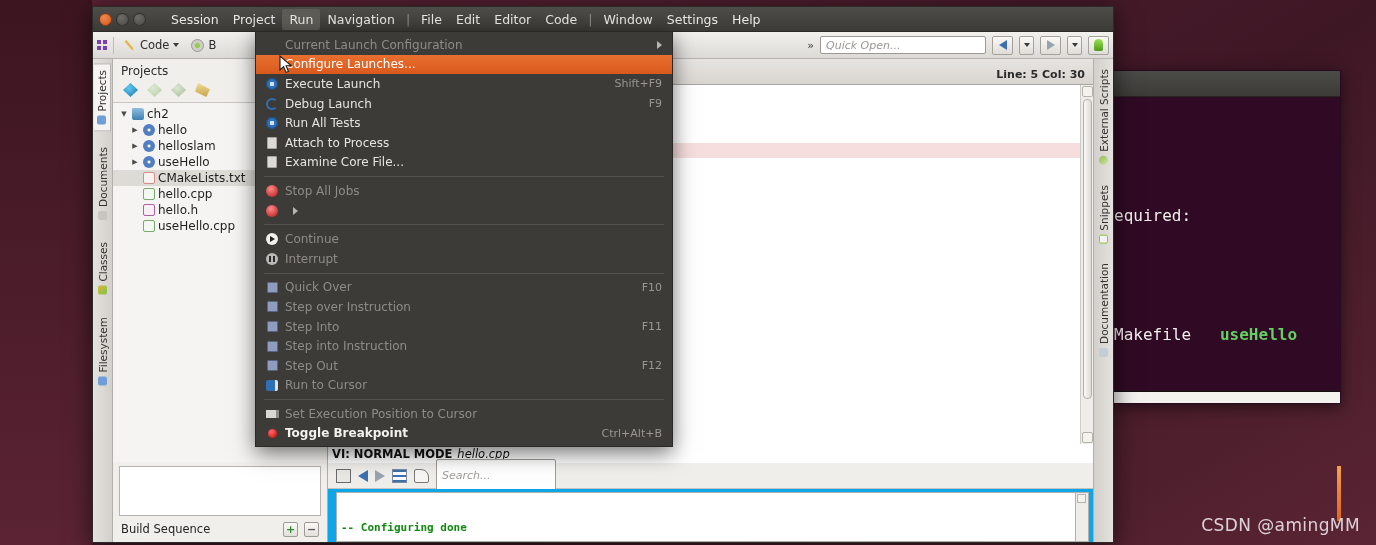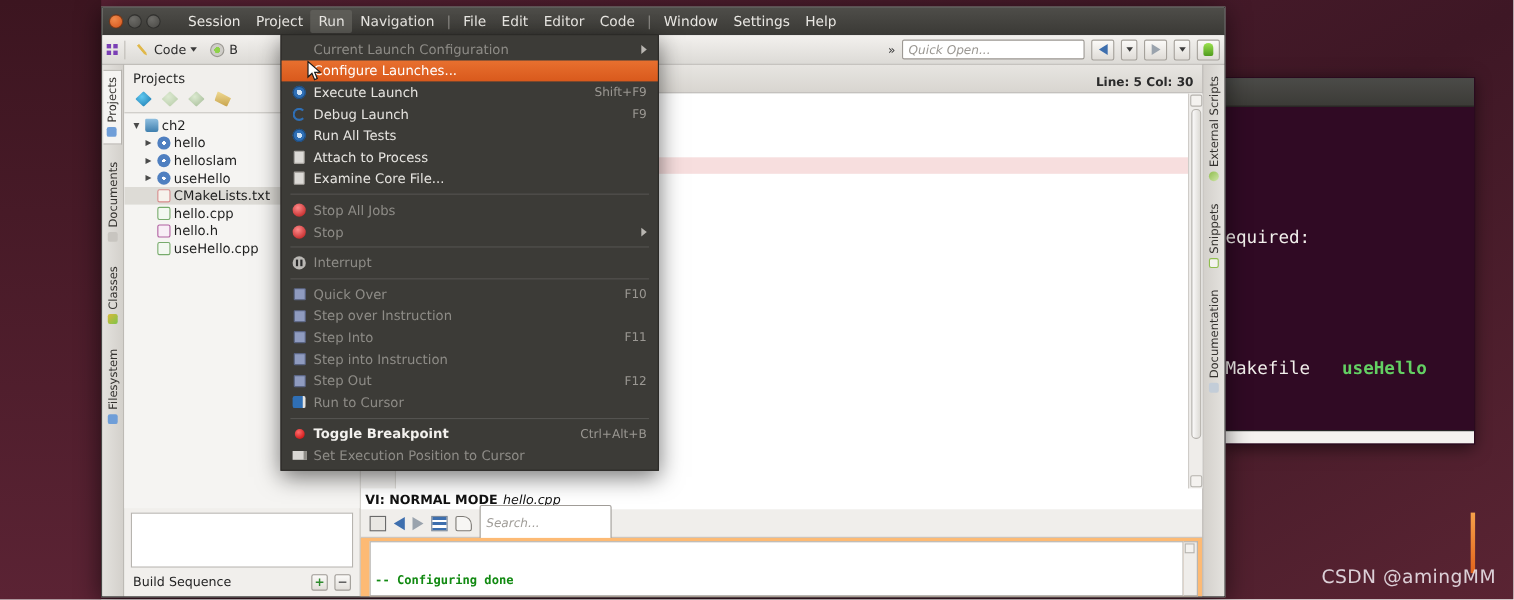--- a/index.html
+++ b/index.html
@@ -209,41 +209,41 @@
             border-right:10px solid #3e6fae; }
   .fi.next{ width:0;height:0;border-top:6px solid transparent;border-bottom:6px solid transparent;
             border-left:10px solid #9aa3ad; }
   .fi.lines{ background:linear-gradient(#3e6fae 0 20%,#fff 20% 40%,#3e6fae 40% 60%,#fff 60% 80%,#3e6fae 80% 100%);
              border:1px solid #7d8b9c; }
   .fi.copy{ border:1px solid #7d7a75; border-radius:2px 8px 2px 2px; background:#f7f6f4; }
   #search-input{ width:120px; height:17px; background:#fff; border:1px solid #a09c97;
                  border-radius:2px; font-size:11px; font-style:italic; color:#a09d98;
                  display:flex; align-items:center; padding:16px 5px; }
   
-  #console-wrap{ flex:0 0 auto; height:53px; background:#fdba74; padding:3px 4px 0 8px; display:flex; }
+  #console-wrap{ flex:0 0 auto; height:53px; background:#0ea5e9; padding:3px 4px 0 8px; display:flex; }
   #console{
     flex:1; background:#fff; border:1px solid #b3b0ab;
     font-family:"DejaVu Sans Mono","Liberation Mono",monospace;
     font-size:11px; line-height:13px; padding:2px 4px; overflow:hidden; white-space:pre;
   }
   .c-green{ color:#128a12; font-weight:bold; }
   #console-scroll{ width:13px; background:#efedea; border:1px solid #b3b0ab; border-left:none; position:relative;}
   #console-scroll .sbtn{ position:absolute; left:1px; top:1px; width:9px;height:9px;
                          border:1px solid #b5b2ad; background:#f4f2ef;}
 
   
   #right-strip{
     width:20px; background:linear-gradient(90deg,#d3d0cb,#e4e2de);
     border-left:1px solid #b3b0ab; display:flex; flex-direction:column;
     align-items:center; padding-top:4px; gap:8px;
   }
 
   
   #run-menu{
-    position:absolute; left:255px; top:31px; width:344px;
+    position:absolute; left:255px; top:31px; width:418px;
     background:#3c3b37; border:1px solid #2a2926;
     box-shadow:0 6px 20px rgba(0,0,0,.55); padding:3px 0; z-index:50;
   }
   .mi{
     display:flex; align-items:center; height:19.6px; padding:0 10px 0 8px;
     font-size:12px; color:#e6e4e0; white-space:nowrap;
   }
   .mi.disabled{ color:#8e8c87; }
   .mi.hl{ background:linear-gradient(180deg,#e8702f,#d9591c); color:#fff; }
   .mi .mico{ width:16px; flex:0 0 16px; display:flex; align-items:center; justify-content:center;
@@ -564,26 +564,31 @@
       <span class="mico">
           <span class="ic-stop"></span>
         </span>
       <span class="mlabel">Stop All Jobs</span>
     </div>
 
     <div class="mi disabled">
       <span class="mico">
           <span class="ic-stop"></span>
         </span>
-      <span class="mlabel">Stop</span>
       <span class="submenu-arrow"></span>
     </div>
 
     <div class="msep"></div>
 
+    <div class="mi disabled">
+      <span class="mico">
+          <span class="ic-play"></span>
+        </span>
+      <span class="mlabel">Continue</span>
+    </div>
 
     <div class="mi disabled">
       <span class="mico">
           <span class="ic-pause">
             <i></i>
             <i></i>
           </span>
         </span>
       <span class="mlabel">Interrupt</span>
     </div>
@@ -630,33 +635,33 @@
 
     <div class="mi disabled">
       <span class="mico">
           <span class="ic-run-cursor"></span>
         </span>
       <span class="mlabel">Run to Cursor</span>
     </div>
 
     <div class="msep"></div>
 
+    <div class="mi disabled">
+      <span class="mico">
+          <span class="ic-exec-pos"></span>
+        </span>
+      <span class="mlabel">Set Execution Position to Cursor</span>
+    </div>
+
     <div class="mi bold">
       <span class="mico">
           <span class="ic-bp"></span>
         </span>
       <span class="mlabel">Toggle Breakpoint</span>
       <span class="mkey">Ctrl+Alt+B</span>
-    </div>
-
-    <div class="mi disabled">
-      <span class="mico">
-          <span class="ic-exec-pos"></span>
-        </span>
-      <span class="mlabel">Set Execution Position to Cursor</span>
     </div>
   </div>
 
   <svg id="cursor" width="14" height="20" viewBox="0 0 14 20">
     <path d="M1 1 L1 15 L4.6 11.6 L7 17.4 L9.4 16.4 L7.1 10.8 L12 10.6 Z" fill="#ffffff" stroke="#1a1a1a" stroke-width="1.1"></path>
   </svg>
 
   <div id="accent-bar"></div>
   <div id="watermark">CSDN @amingMM</div>
 </div>

